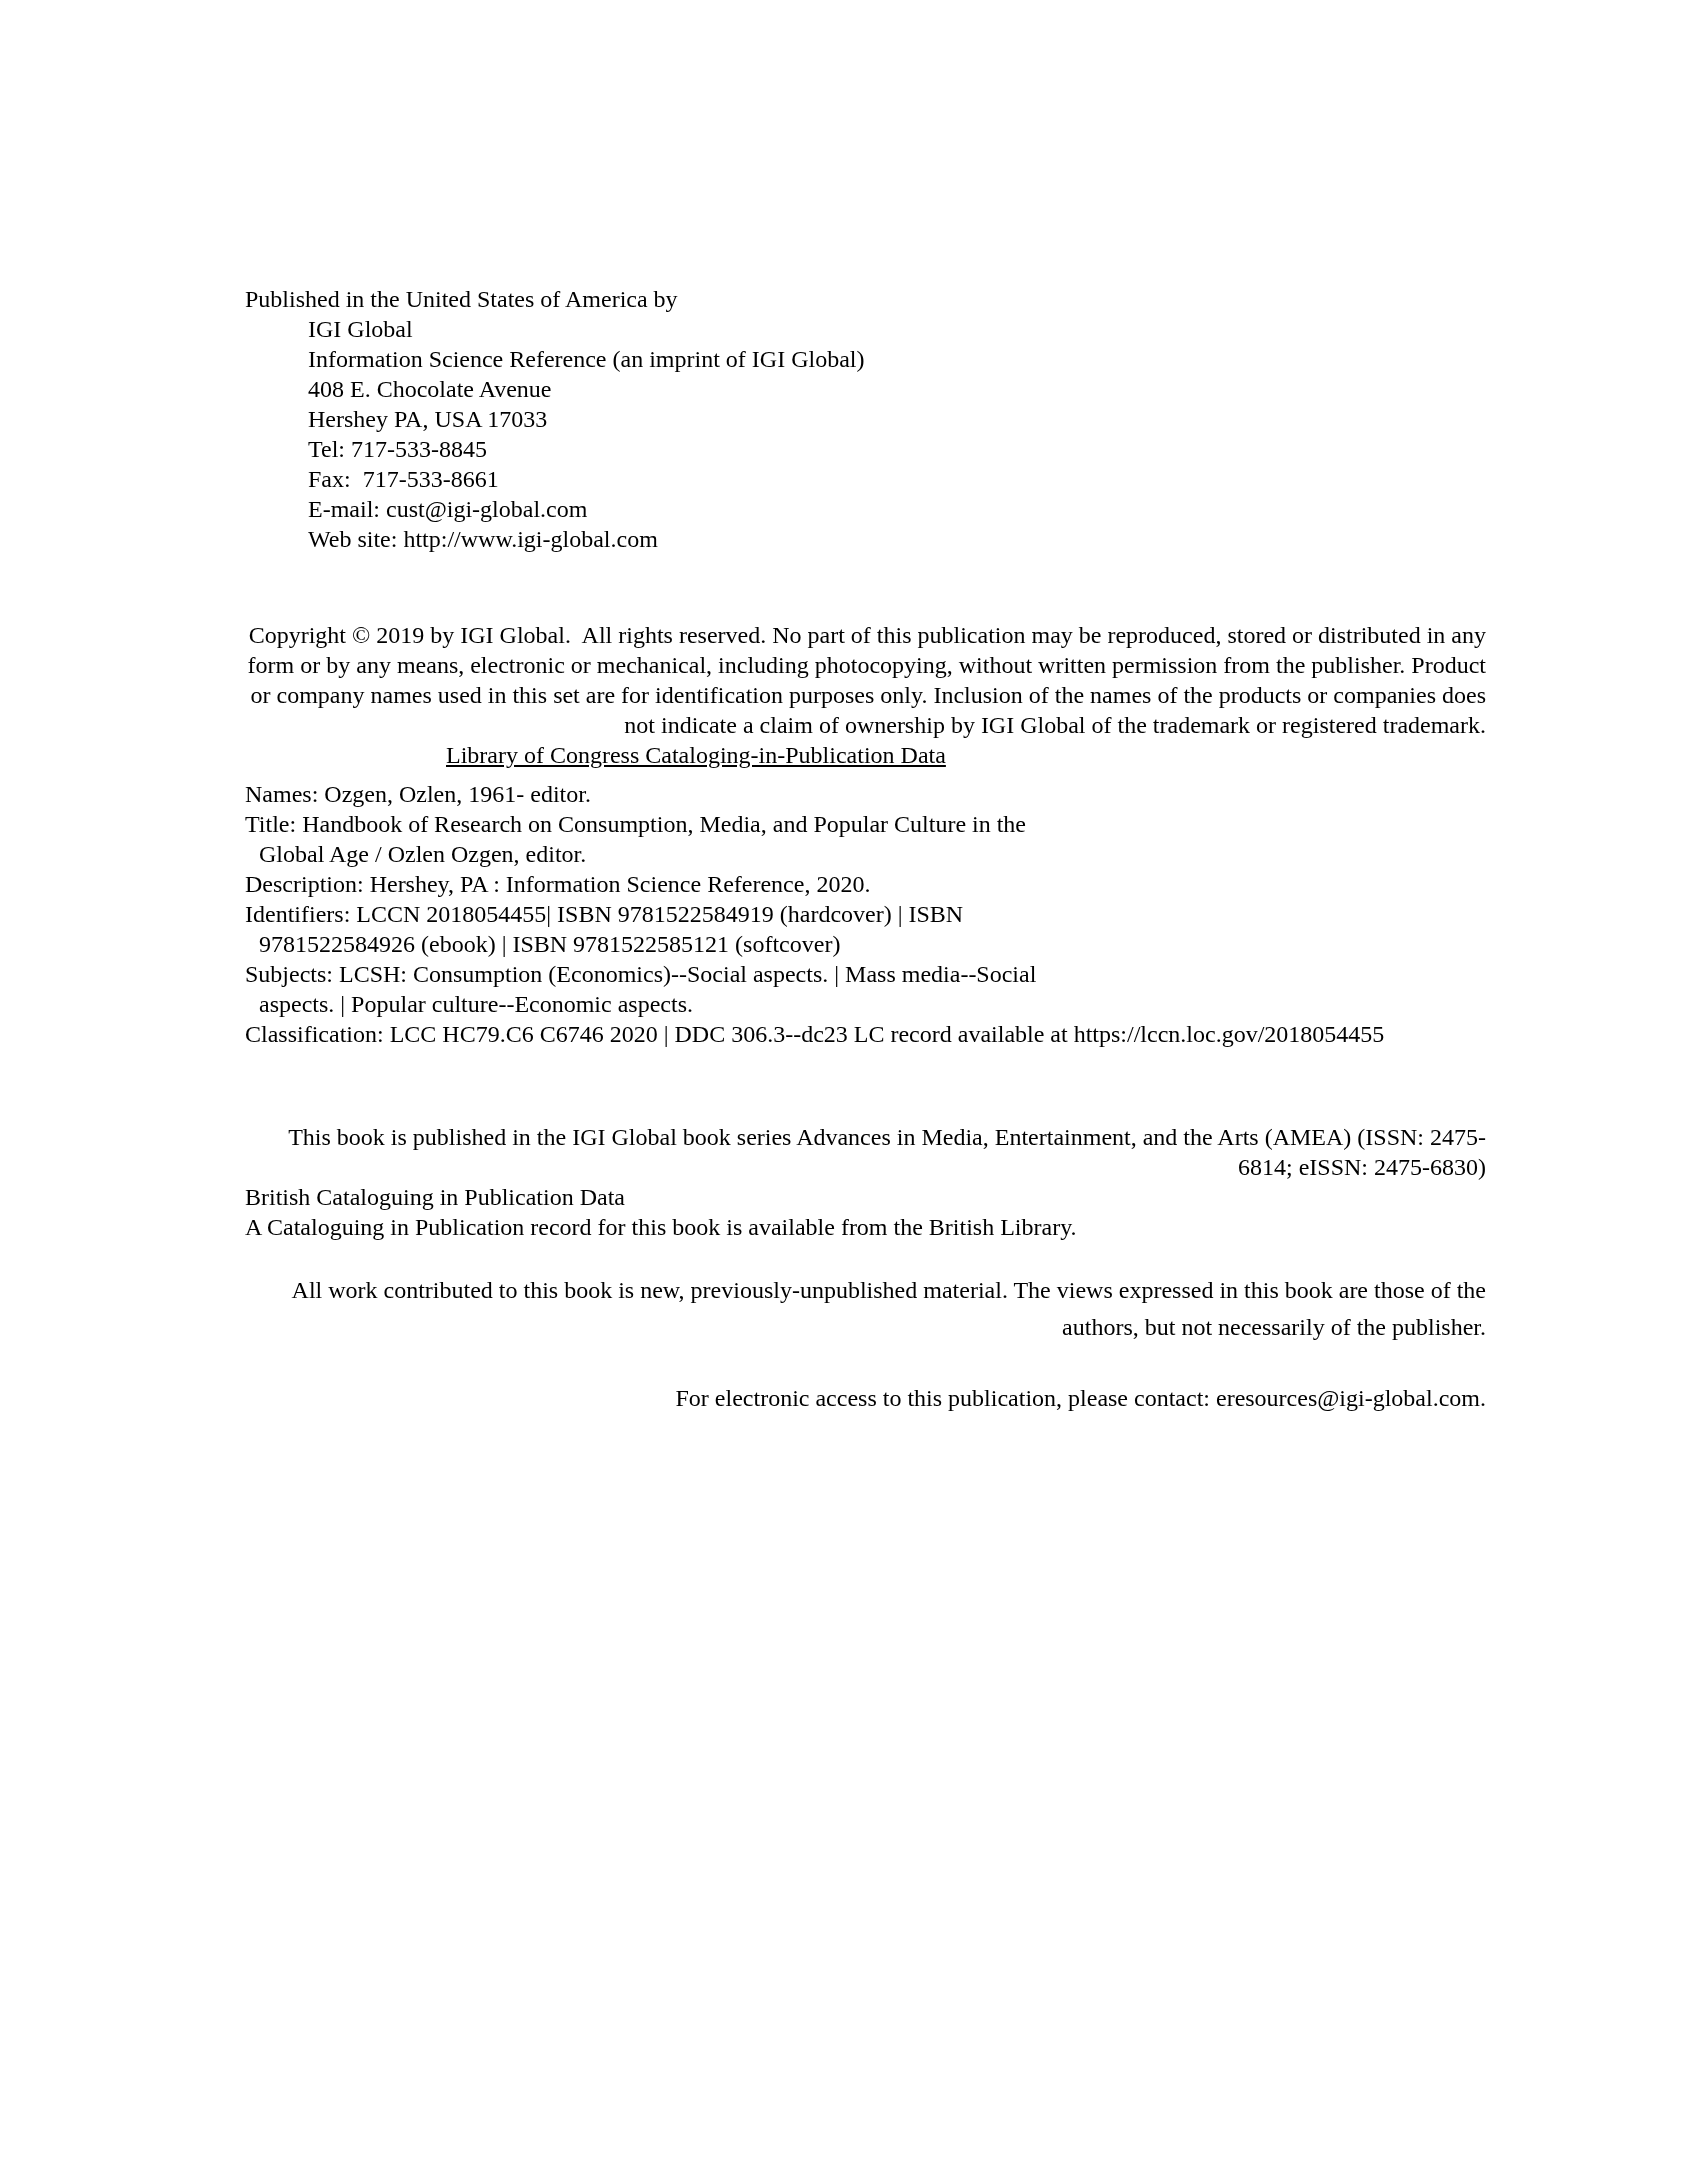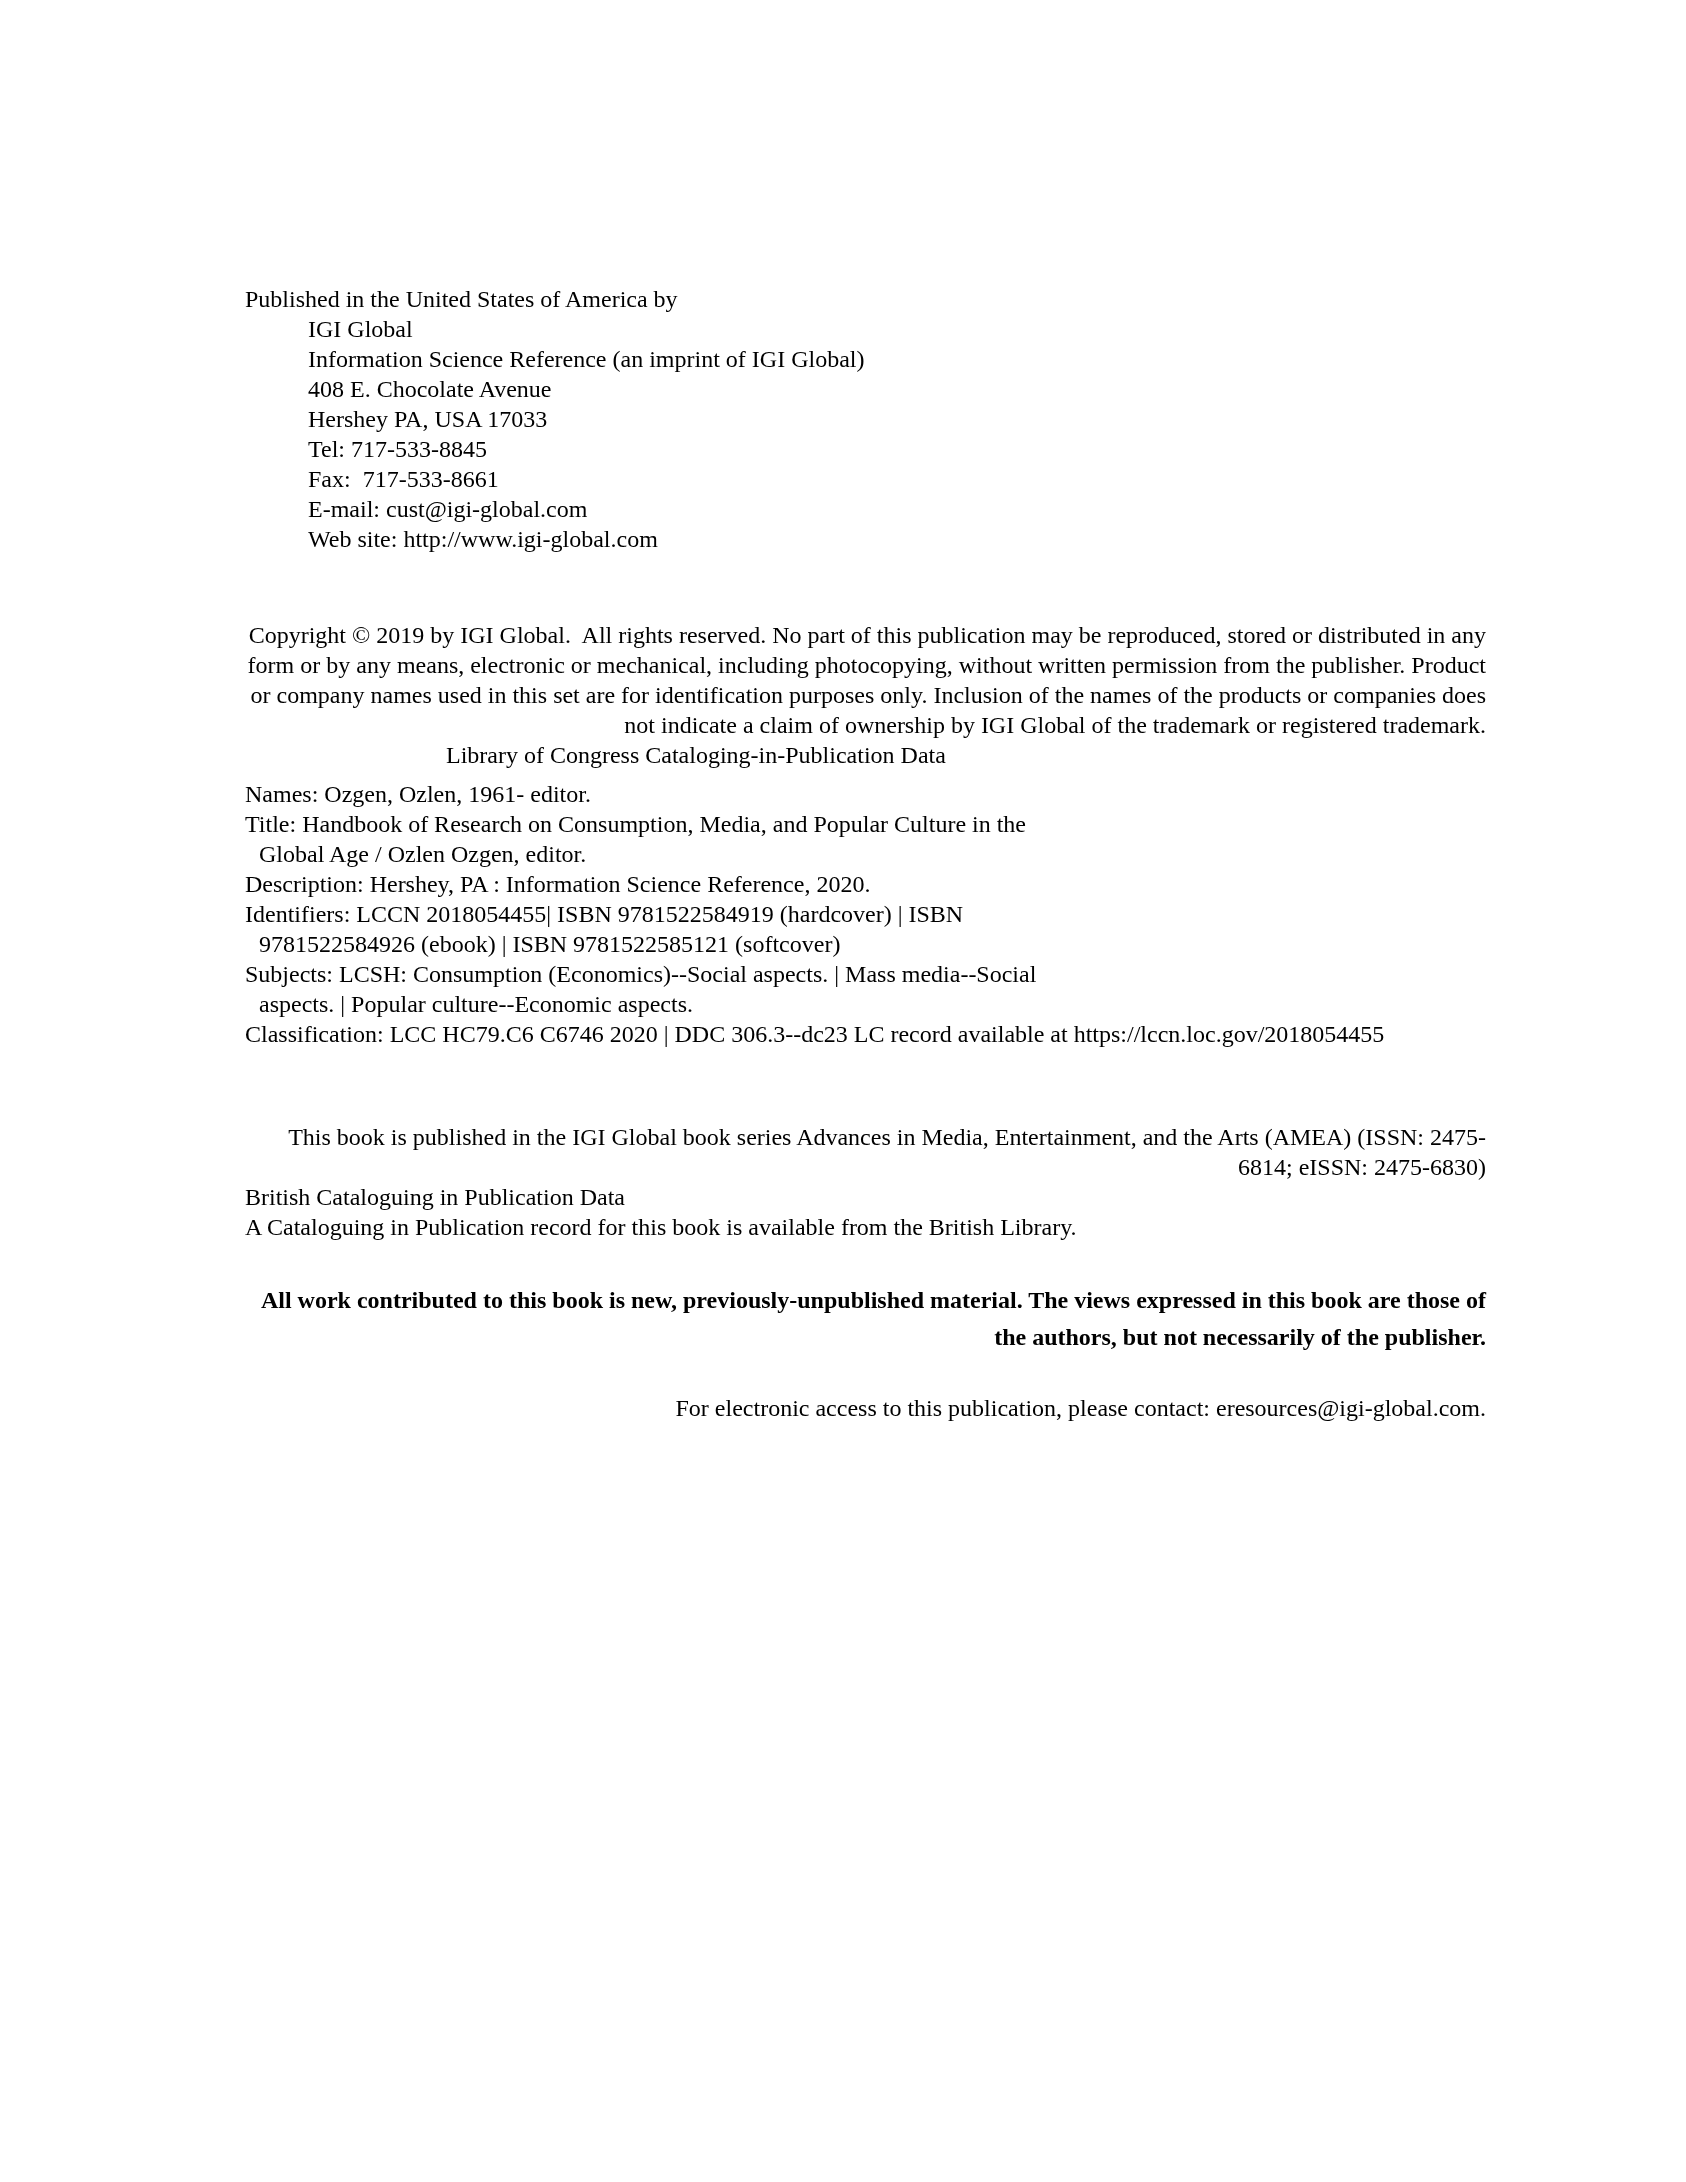--- a/index.html
+++ b/index.html
@@ -30,36 +30,36 @@
     text-align: right;
   }
   .publisher-block .addr-line {
     padding-left: 63px;
   }
   .copyright-para {
     margin-top: 66px;
   }
   .loc-heading {
     padding-left: 201px;
+    text-decoration: underline;
   }
   .cip-block {
     margin-top: 9.2px;
   }
   .cip-block .hang {
     padding-left: 14px;
   }
   .series-para {
     margin-top: 73px;
   }
   .british-block {
   }
   .disclaimer-para {
-    margin-top: 40px;
+    margin-top: 30px;
     line-height: 37px;
-    font-weight: bold;
   }
   .electronic-line {
     margin-top: 37px;
   }
 </style>
 </head>
 <body>
 
 <div class="page-content">
 

